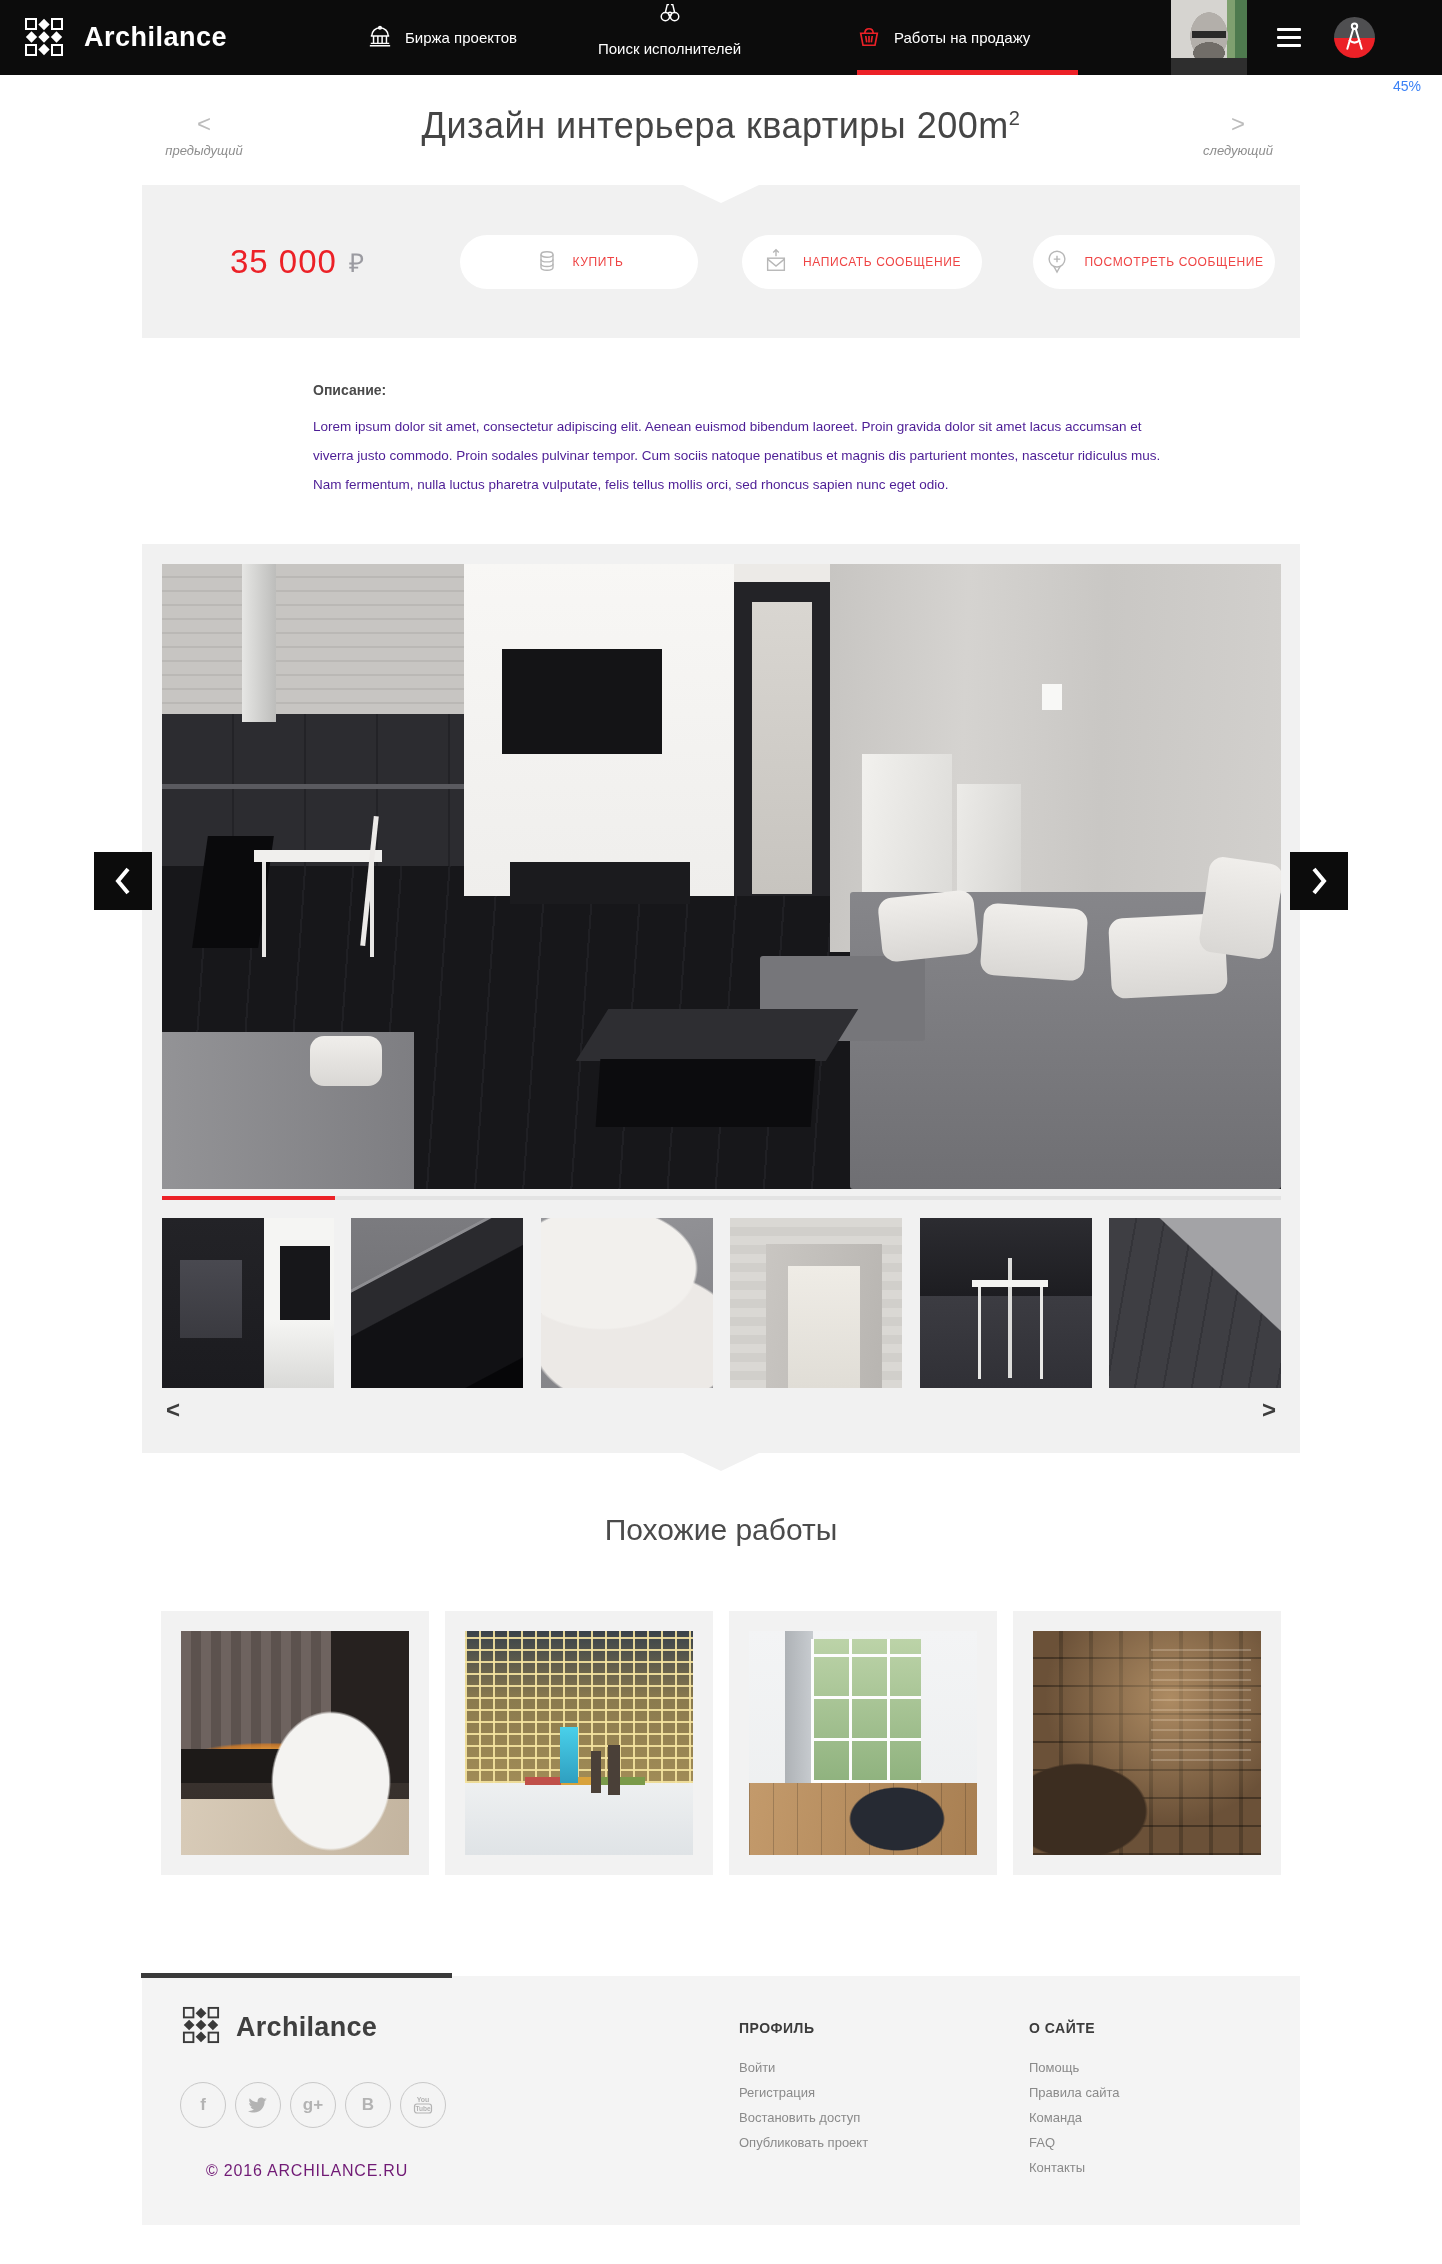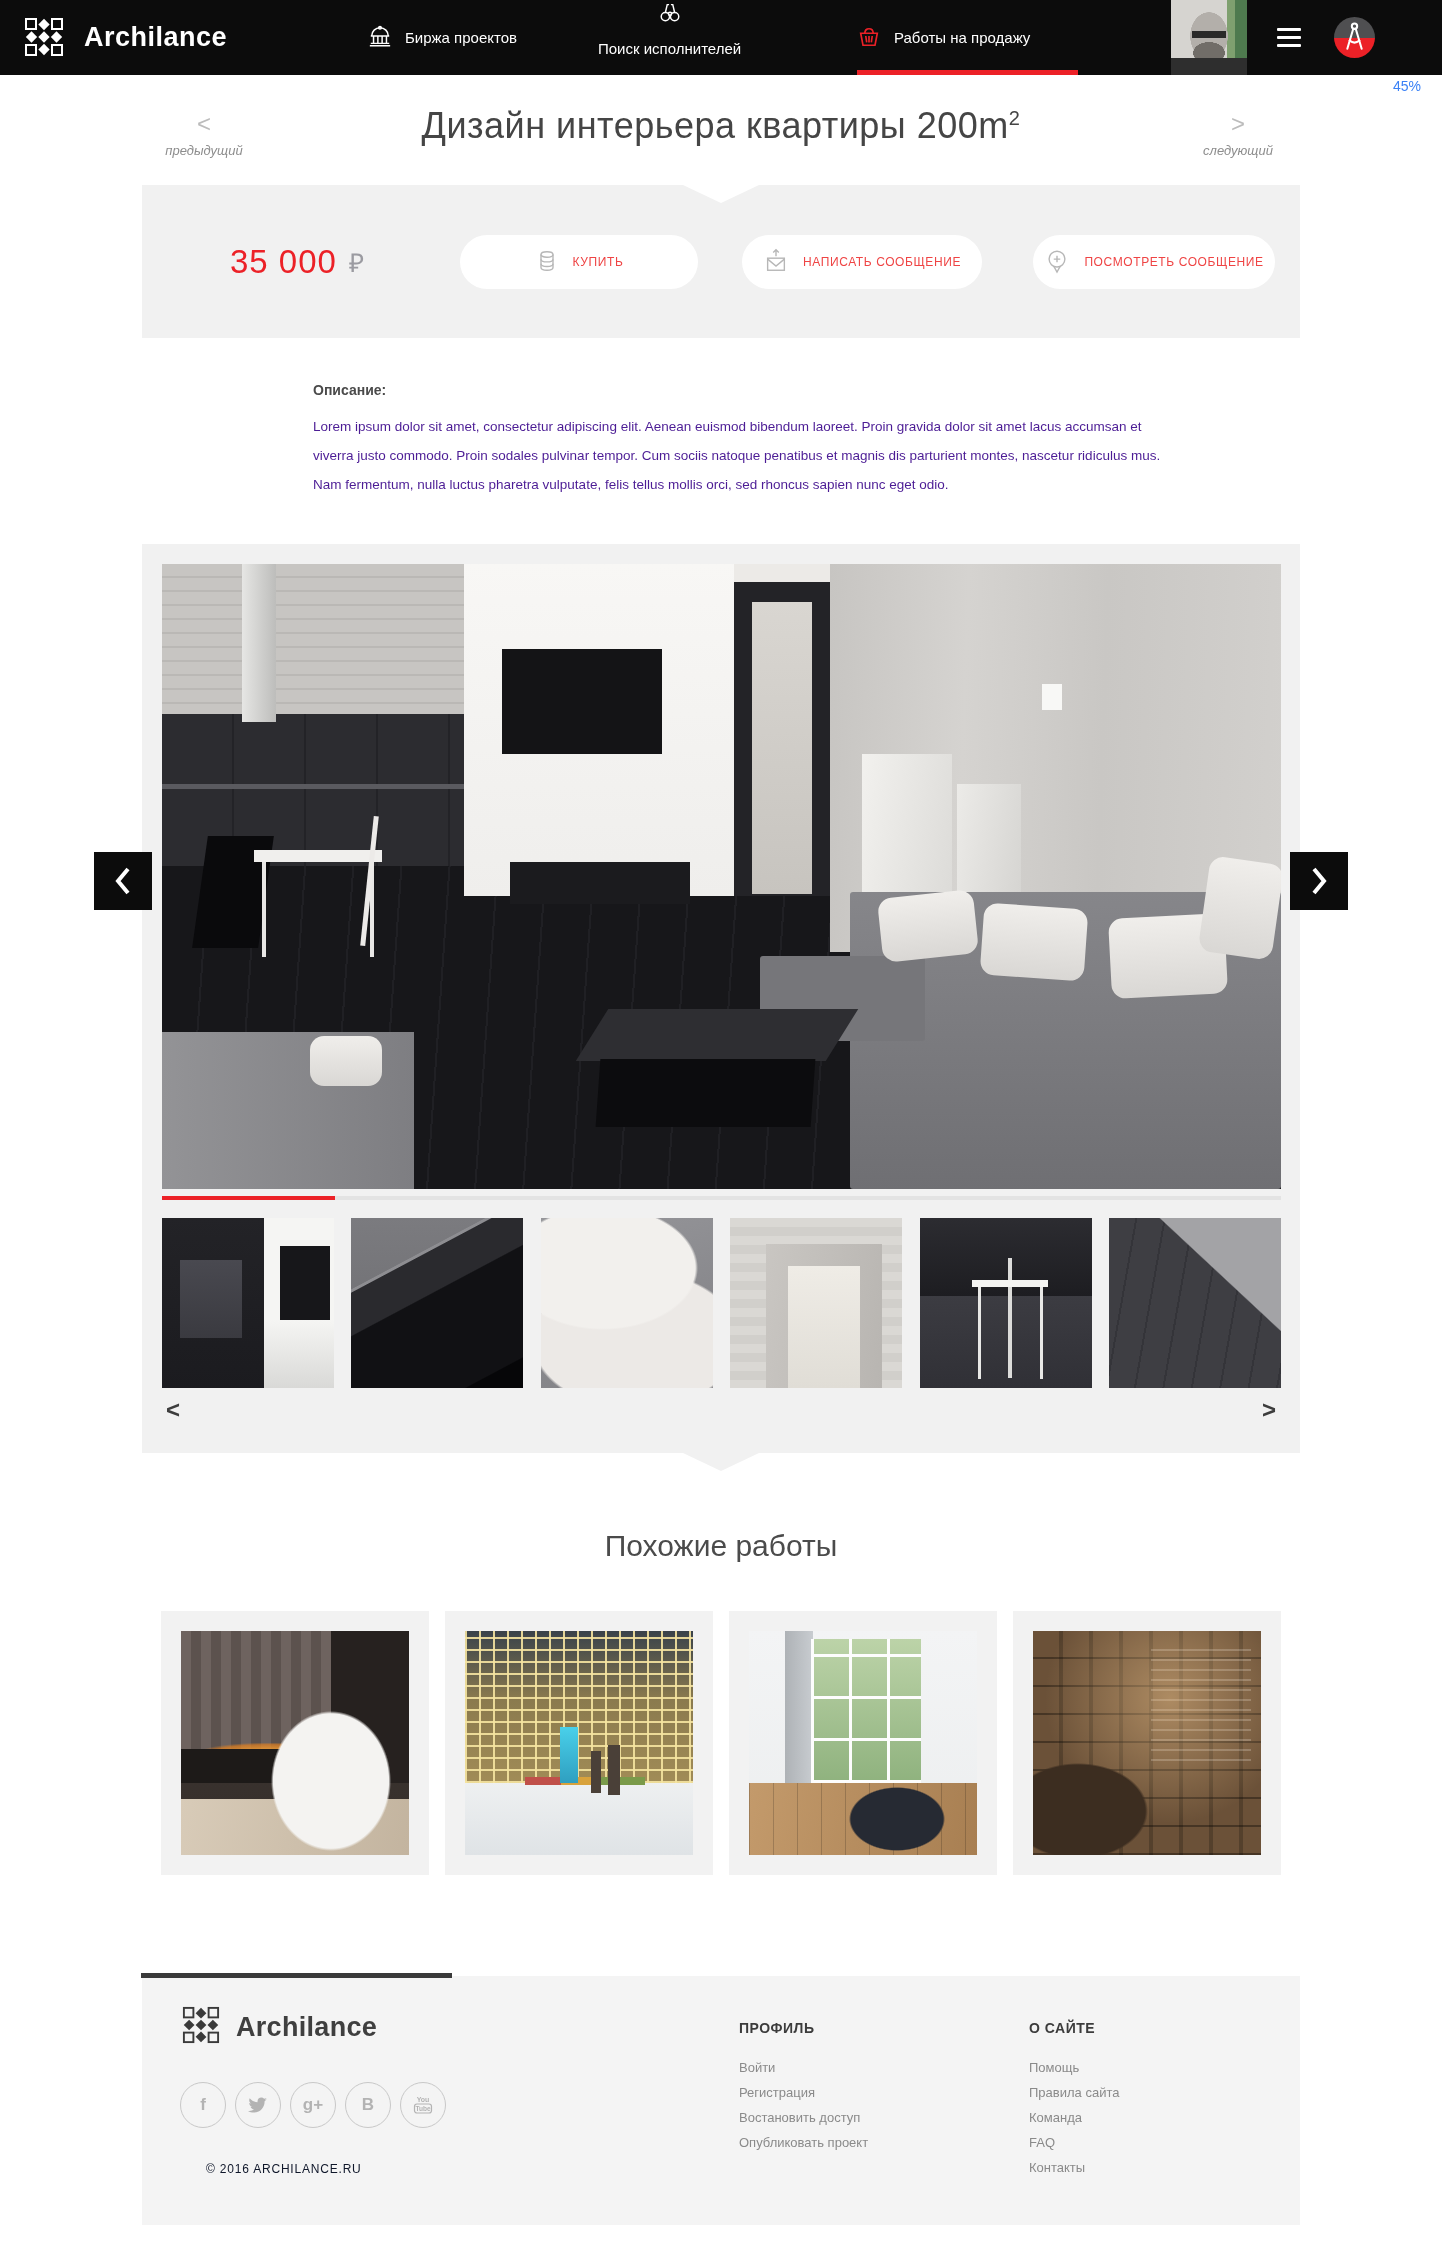--- a/index.html
+++ b/index.html
@@ -129,21 +129,21 @@
     repeating-linear-gradient(100deg,#3e3e43 0 26px,#343439 26px 28px); }
   .strip-nav { position:absolute; top:852px; font-size:24px; font-weight:bold; color:#3d3d3d; cursor:pointer; }
   .strip-nav.left { left:24px; } .strip-nav.right { right:24px; }
   .big-arrow { position:absolute; top:308px; width:58px; height:58px; background:#0c0c0c;
                display:flex; align-items:center; justify-content:center; cursor:pointer; z-index:5; }
   .big-arrow.left { left:-48px; } .big-arrow.right { right:-48px; }
   
   .sec-similar { height:523px; background:#fff; position:relative; }
   .sec-similar::before { content:""; position:absolute; top:0; left:50%; margin-left:-38px;
     border-left:38px solid transparent; border-right:38px solid transparent; border-top:18px solid #f1f1f1; }
-  .similar-heading { text-align:center; padding-top:76px; font-size:30px; font-weight:300; color:#4b4b4b; }
+  .similar-heading { text-align:center; padding-top:60px; font-size:30px; font-weight:300; color:#4b4b4b; }
   .cards { position:absolute; left:19px; top:158px; width:1120px; display:flex; gap:16px; }
   .scard { width:268px; height:264px; background:#f2f2f2; display:flex; align-items:center;
            justify-content:center; cursor:pointer; }
   .scard .img { width:228px; height:224px; background-repeat:no-repeat; }
   .s1 { background:
     radial-gradient(ellipse 60px 70px at 150px 150px, #f4f3f1 96%, rgba(0,0,0,0)),
     linear-gradient(100deg,#d8cbb8,#c3b49f) 0 168px/228px 56px no-repeat,
     linear-gradient(#1d1a18,#1d1a18) 0 118px/195px 34px no-repeat,
     radial-gradient(ellipse 95px 14px at 88px 122px, rgba(247,170,60,.95), rgba(226,128,31,.7) 60%, rgba(0,0,0,0) 75%),
     linear-gradient(#26211f,#26211f) 150px 0/78px 152px no-repeat,
@@ -175,21 +175,21 @@
     repeating-linear-gradient(90deg,#6b5138 0 26px,#54402c 26px 30px),
     linear-gradient(#5f4936,#352718); }
   
   .sec-footer { height:249px; background:#f4f4f4; position:relative; }
   .footer-tab { position:absolute; top:-3px; left:-1px; width:311px; height:5px; background:#3a3a3a; }
   .f-logo { position:absolute; left:40px; top:30px; display:flex; align-items:center; gap:16px; cursor:pointer; }
   .f-brand { font-size:27px; font-weight:bold; color:#3f3f3f; letter-spacing:.3px; }
   .socials { position:absolute; left:38px; top:106px; display:flex; gap:9px; }
   .soc { width:46px; height:46px; border:1px solid #c8c8c8; border-radius:50%; display:flex;
          align-items:center; justify-content:center; color:#b3b3b3; font-size:17px; font-weight:bold; cursor:pointer; }
-  .copyright { position:absolute; left:64px; top:186px; font-size:12px; color:#0f172a; letter-spacing:.8px; }
+  .copyright { position:absolute; left:64px; top:186px; font-size:16px; color:#701a75; letter-spacing:.8px; }
   .f-col { position:absolute; top:44px; }
   .f-col.profile { left:597px; } .f-col.about { left:887px; }
   .f-head { font-size:14px; font-weight:bold; color:#3c3c3c; letter-spacing:.5px; margin-bottom:24px; }
   .f-link { display:block; font-size:13px; color:#8a8a8a; margin-bottom:10px; cursor:pointer; }
 </style>
 </head>
 <body>
 
 <header class="navbar">
   <span class="logo-icon">

